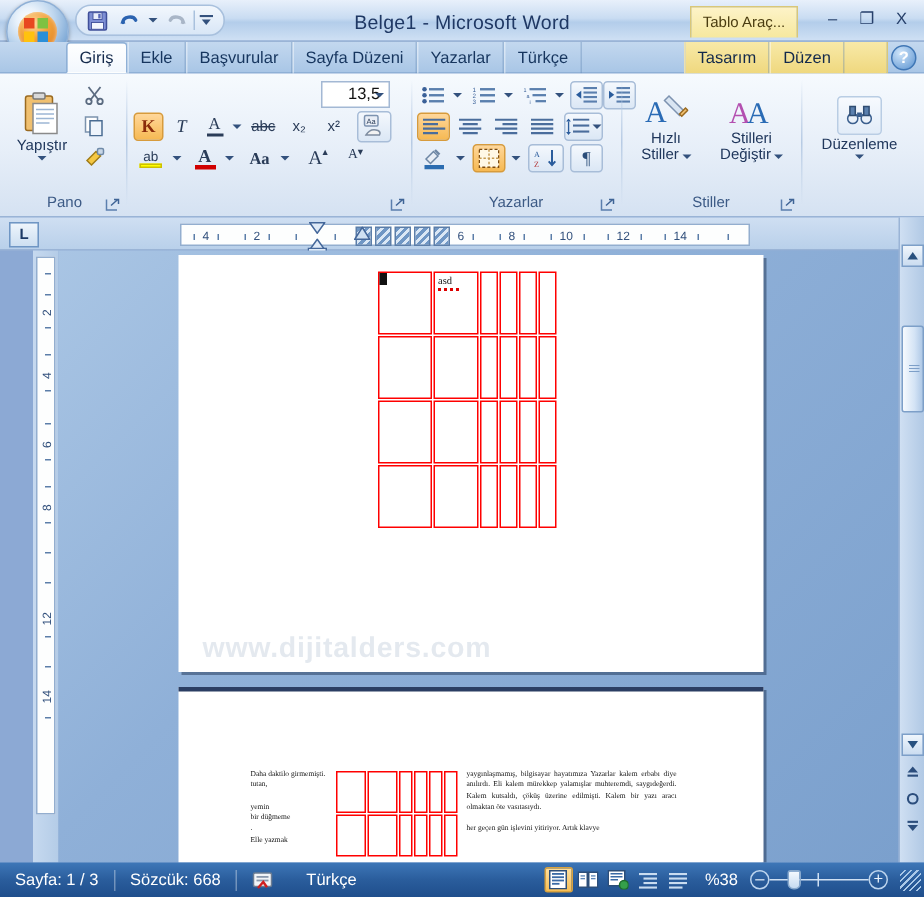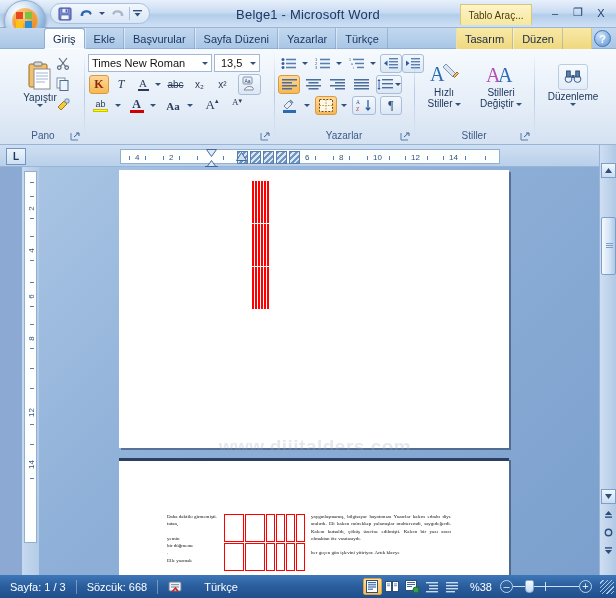--- a/index.html
+++ b/index.html
@@ -115,35 +115,35 @@
   .dlg-launcher svg { display:block; }
 
   .btn { display:flex; align-items:center; justify-content:center; cursor:pointer;
     border:1px solid transparent; border-radius:3px; }
   .btn.on { background:linear-gradient(to bottom,#ffd79a,#f6b953); border-color:#d79b3c; }
 
   .bigbtn { flex-direction:column; gap:1px; font-size:10px; color:#20375c; }
 
   
   #g-pano { left:4px; width:78px; }
-  .paste-btn { position:absolute; left:16px; top:2px; width:40px; height:62px;justify-content:center; }
+  .paste-btn { position:absolute; left:4px; top:2px; width:40px; height:62px;justify-content:center; }
   .mini { position:absolute; width:22px; height:20px; }
   .caret-dn { width:0;height:0;border-left:3px solid transparent;border-right:3px solid transparent;border-top:3px solid #33517d; }
 
   
   #g-font { left:86px; width:186px; }
   .fontname {
     position:absolute; left:2px; top:3px; width:124px; height:18px;
     background:#fff; border:1px solid #a3b8d4; display:flex; align-items:center;
     padding-left:3px; font-size:11px; color:#111;
   }
   .fontsize {
     position:absolute; left:128px; top:3px; width:46px; height:18px;
     background:#fff; border:1px solid #a3b8d4; display:flex; align-items:center;
-    padding-left:6px; font-size:11px; color:#111;
+    padding-left:17px; font-size:11px; color:#111;
   }
   .combo-arrow { position:absolute; right:3px; top:7px; }
 
   
   #g-para { left:276px; width:136px; }
 
   
   #g-styles { left:416px; width:116px; }
 
   
@@ -188,21 +188,21 @@
   }
   .page {
     position:absolute; background:#fff;
     box-shadow:2px 2px 0 rgba(20,40,70,.45);
   }
   #page1 { left:80px; top:3px; width:390px; height:278px; }
   #page2 { left:80px; top:291px; width:390px; height:130px; }
   .page-topline { position:absolute; left:0; top:0; width:100%; height:3px; background:#2b3e63; }
 
   .watermark {
-    position:absolute; left:96px; top:269px; width:360px; text-align:center;
+    position:absolute; left:96px; top:255px; width:360px; text-align:left;
     font-size:19px; font-weight:bold; color:rgba(150,170,195,.26);
     letter-spacing:.5px; pointer-events:none; white-space:nowrap;
   }
 
   
   .wtable { position:absolute; border-collapse:separate; border-spacing:1px; }
   .wtable td { border:1px solid #ff0000; padding:0; vertical-align:top; }
   #tbl1 { left:132px; top:10px; }
   #tbl1 td { height:42px; }
   .cellasd { font-family:"Liberation Serif", serif; font-size:7px; color:#111; padding:1px 2px; }
@@ -387,24 +387,20 @@
         <svg width="10" height="10" viewBox="0 0 10 10">
             <path d="M1 1 L1 8 L8 8" stroke="#5b7fae" fill="none"></path>
             <path d="M4 5 L8.5 1 M6 1 L9 1 L9 4" stroke="#3f6496" fill="none"></path>
           </svg>
       </div>
     </div>
     <div class="group-sep" style="left:84px"></div>
 
     <div class="group" id="g-font">
       <div class="group-body">
-        <div class="fontname">
-          <span>Times New Roman</span>
-          <span class="combo-arrow caret-dn"></span>
-        </div>
         <div class="fontsize">
           <span>13,5</span>
           <span class="combo-arrow caret-dn"></span>
         </div>
 
         <div class="btn on" style="position:absolute;left:3px;top:24px;width:20px;height:19px;font-weight:bold;font-size:12px;color:#8a2b0a;font-family:'Liberation Serif',serif;">K</div>
         <div class="btn" style="position:absolute;left:25px;top:24px;width:20px;height:19px;font-style:italic;font-size:12px;color:#2a3c58;font-family:'Liberation Serif',serif;">T</div>
         <div class="btn" style="position:absolute;left:47px;top:24px;width:20px;height:19px;flex-direction:column;gap:0;">
           <span style="font-size:11px;color:#2a3c58;line-height:11px;font-family:'Liberation Serif',serif;">A</span>
           <span style="width:11px;height:2px;background:#2a3c58;"></span>
@@ -742,20 +738,33 @@
       <span class="rv-mark" style="top:288px">14</span>
       <span class="rv-tick" style="top:306px"></span>
     </div>
   </div>
 
   <div class="workspace">
 
     <div class="page" id="page1">
       <table class="wtable" id="tbl1">
         <tbody>
+            <tr>
+          <td style="width:36px">
+            <span class="redsq"></span>
+          </td>
+          <td style="width:30px">
+            <div class="cellasd">asd</div>
+            <span class="sq-wave" style="margin-left:2px"></span>
+          </td>
+          <td style="width:12px"></td>
+          <td style="width:12px"></td>
+          <td style="width:12px"></td>
+          <td style="width:12px"></td>
+        </tr>
         <tr>
           <td></td>
               <td></td>
           <td></td>
               <td></td>
           <td></td>
               <td></td>
         </tr>
         <tr>
           <td></td>

